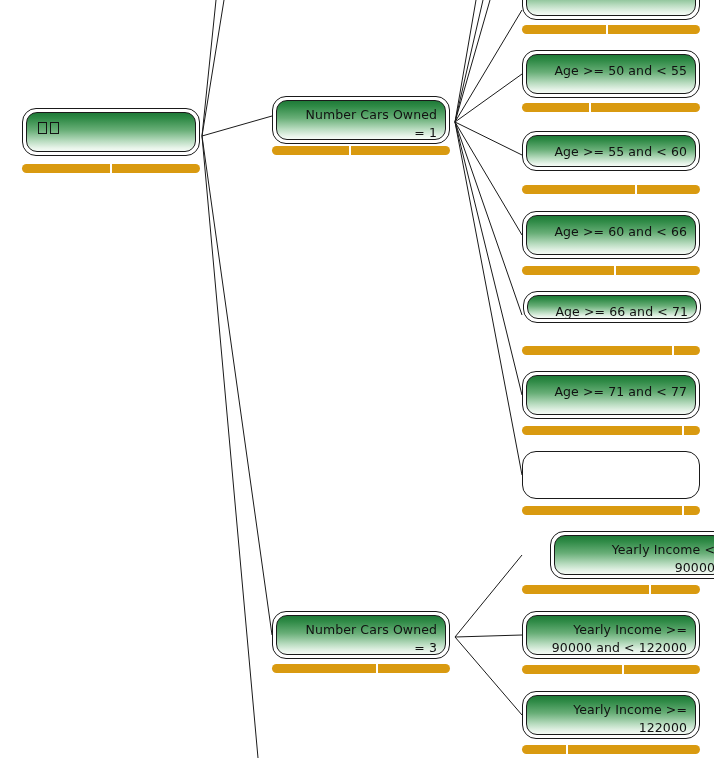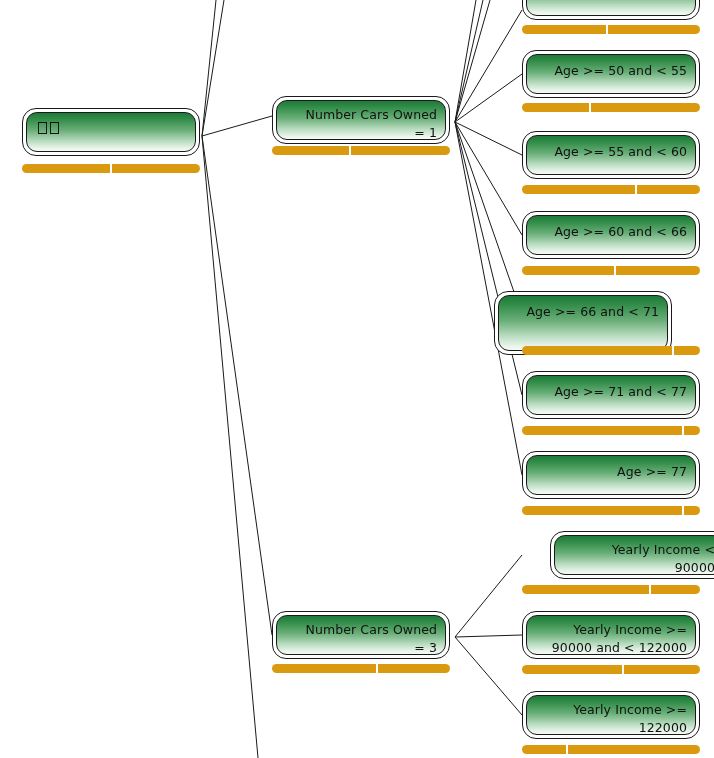--- a/index.html
+++ b/index.html
@@ -205,21 +205,21 @@
         <div class="node-shell"></div>
         <div class="node-body">
           <div class="node-label">Age &gt;= 50 and &lt; 55</div>
         </div>
       </div>
       <div class="dist-bar" style="left: 522px; top: 103px; width: 178px;">
         <div class="dist-seg first" style="width: 66.88px;"></div>
         <div class="dist-gap"></div>
         <div class="dist-seg last" style="width: 109.12px;"></div>
       </div>
-      <div class="node" style="left: 522px; top: 131px; width: 178px; height: 48px;">
+      <div class="node" style="left: 522px; top: 131px; width: 178px; height: 40px;">
         <div class="node-shell"></div>
         <div class="node-body">
           <div class="node-label">Age &gt;= 55 and &lt; 60</div>
         </div>
       </div>
       <div class="dist-bar" style="left: 522px; top: 185px; width: 178px;">
         <div class="dist-seg first" style="width: 112.64px;"></div>
         <div class="dist-gap"></div>
         <div class="dist-seg last" style="width: 63.36px;"></div>
       </div>
@@ -227,21 +227,21 @@
         <div class="node-shell"></div>
         <div class="node-body">
           <div class="node-label">Age &gt;= 60 and &lt; 66</div>
         </div>
       </div>
       <div class="dist-bar" style="left: 522px; top: 266px; width: 178px;">
         <div class="dist-seg first" style="width: 91.52px;"></div>
         <div class="dist-gap"></div>
         <div class="dist-seg last" style="width: 84.48px;"></div>
       </div>
-      <div class="node" style="left: 494px; top: 291px; width: 178px; height: 64px;">
+      <div class="node" style="left: 523px; top: 291px; width: 178px; height: 32px;">
         <div class="node-shell"></div>
         <div class="node-body">
           <div class="node-label">Age &gt;= 66 and &lt; 71</div>
         </div>
       </div>
       <div class="dist-bar" style="left: 522px; top: 346px; width: 178px;">
         <div class="dist-seg first" style="width: 149.6px;"></div>
         <div class="dist-gap"></div>
         <div class="dist-seg last" style="width: 26.4px;"></div>
       </div>
@@ -251,23 +251,20 @@
           <div class="node-label">Age &gt;= 71 and &lt; 77</div>
         </div>
       </div>
       <div class="dist-bar" style="left: 522px; top: 426px; width: 178px;">
         <div class="dist-seg first" style="width: 160.16px;"></div>
         <div class="dist-gap"></div>
         <div class="dist-seg last" style="width: 15.84px;"></div>
       </div>
       <div class="node" style="left: 522px; top: 451px; width: 178px; height: 48px;">
         <div class="node-shell"></div>
-        <div class="node-body">
-          <div class="node-label">Age &gt;= 77</div>
-        </div>
       </div>
       <div class="dist-bar" style="left: 522px; top: 506px; width: 178px;">
         <div class="dist-seg first" style="width: 160.16px;"></div>
         <div class="dist-gap"></div>
         <div class="dist-seg last" style="width: 15.84px;"></div>
       </div>
       <div class="node" style="left: 522px; top: 531px; width: 178px; height: 48px; margin-left: 28px;">
         <div class="node-shell"></div>
         <div class="node-body">
           <div class="node-label two-line">Yearly Income &lt;

